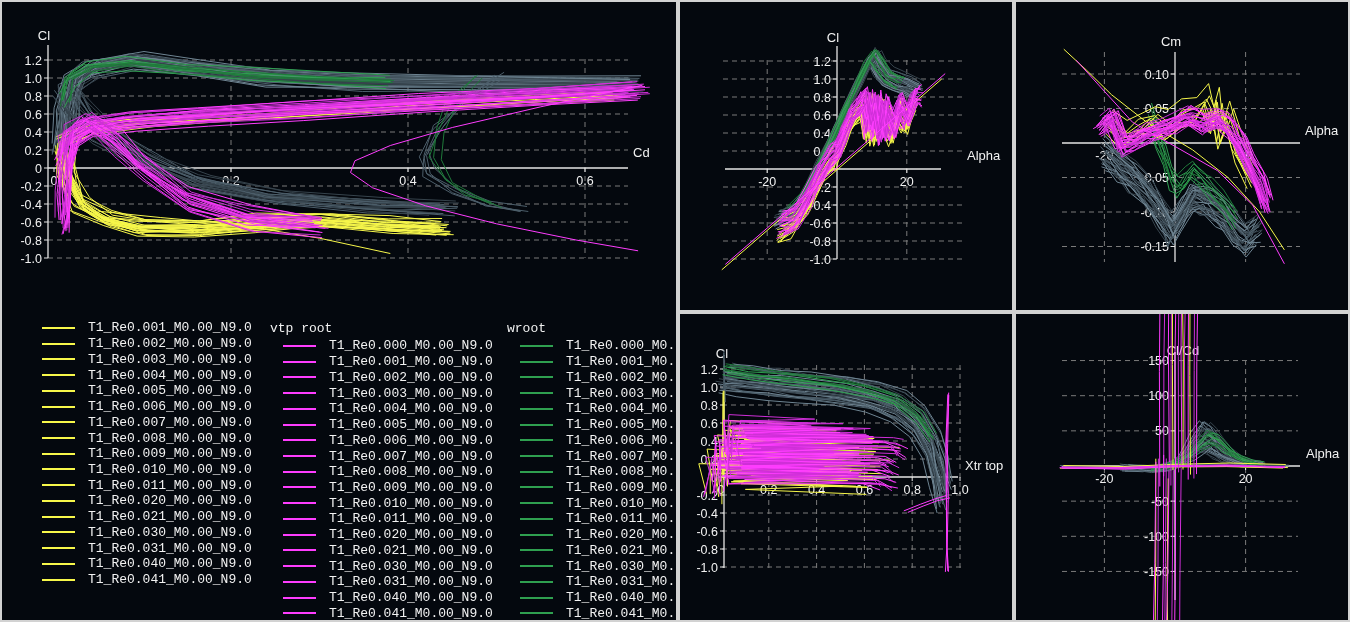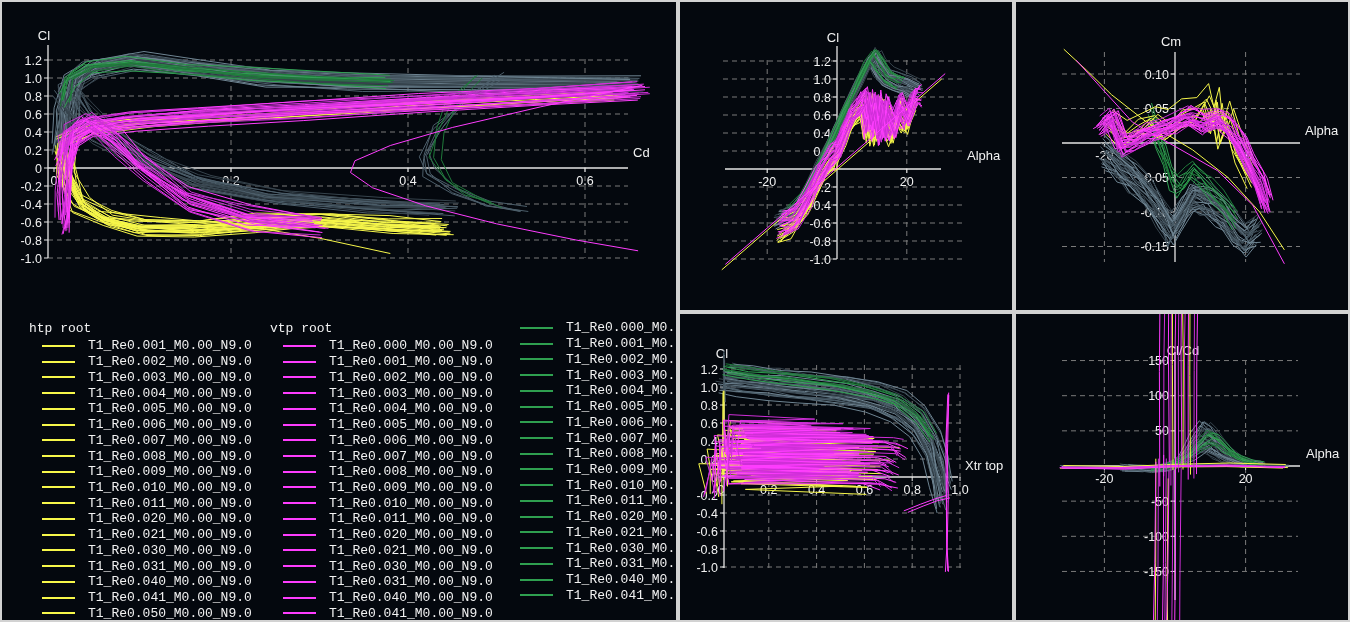--- a/index.html
+++ b/index.html
@@ -775,21 +775,20 @@
       <polyline points="147.7,140.9 147.4,249.8 146.2,328.9" fill="none" stroke="#ff3dff" stroke-width="1"></polyline>
       <polyline points="150.3,144.5 149.4,248.4 148.7,325.3" fill="none" stroke="#cf2fd8" stroke-width="1"></polyline>
       <polyline points="153.0,156.3 151.8,258.5 149.9,333.6" fill="none" stroke="#ff3dff" stroke-width="1"></polyline>
       <polyline points="157.3,156.2 156.3,260.5 155.5,343.8" fill="none" stroke="#cf2fd8" stroke-width="1"></polyline>
       <polyline points="159.6,143.9 159.4,249.7 158.4,336.3" fill="none" stroke="#ff3dff" stroke-width="1"></polyline>
       <polyline points="165.2,154.1 163.9,266.9 163.5,343.2" fill="none" stroke="#cf2fd8" stroke-width="1"></polyline>
     </svg>
 
   <div id="legend">
       <div class="legend-col" style="left: 25px;">
-        <div class="legend-header">htp root</div>
         <div class="legend-row">
           <span class="legend-swatch" style="border-top-color: rgb(247, 247, 74);"></span>
           <span class="legend-label">T1_Re0.001_M0.00_N9.0</span>
         </div>
         <div class="legend-row">
           <span class="legend-swatch" style="border-top-color: rgb(247, 247, 74);"></span>
           <span class="legend-label">T1_Re0.002_M0.00_N9.0</span>
         </div>
         <div class="legend-row">
           <span class="legend-swatch" style="border-top-color: rgb(247, 247, 74);"></span>
@@ -843,24 +842,20 @@
           <span class="legend-swatch" style="border-top-color: rgb(247, 247, 74);"></span>
           <span class="legend-label">T1_Re0.031_M0.00_N9.0</span>
         </div>
         <div class="legend-row">
           <span class="legend-swatch" style="border-top-color: rgb(247, 247, 74);"></span>
           <span class="legend-label">T1_Re0.040_M0.00_N9.0</span>
         </div>
         <div class="legend-row">
           <span class="legend-swatch" style="border-top-color: rgb(247, 247, 74);"></span>
           <span class="legend-label">T1_Re0.041_M0.00_N9.0</span>
-        </div>
-        <div class="legend-row">
-          <span class="legend-swatch" style="border-top-color: rgb(247, 247, 74);"></span>
-          <span class="legend-label">T1_Re0.050_M0.00_N9.0</span>
         </div>
       </div>
       <div class="legend-col" style="left: 266px;">
         <div class="legend-header">vtp root</div>
         <div class="legend-row">
           <span class="legend-swatch" style="border-top-color: rgb(255, 61, 255);"></span>
           <span class="legend-label">T1_Re0.000_M0.00_N9.0</span>
         </div>
         <div class="legend-row">
           <span class="legend-swatch" style="border-top-color: rgb(255, 61, 255);"></span>
@@ -925,20 +920,21 @@
         <div class="legend-row">
           <span class="legend-swatch" style="border-top-color: rgb(255, 61, 255);"></span>
           <span class="legend-label">T1_Re0.040_M0.00_N9.0</span>
         </div>
         <div class="legend-row">
           <span class="legend-swatch" style="border-top-color: rgb(255, 61, 255);"></span>
           <span class="legend-label">T1_Re0.041_M0.00_N9.0</span>
         </div>
       </div>
       <div class="legend-col" style="left: 503px;">
+        <div class="legend-header">wroot</div>
         <div class="legend-row">
           <span class="legend-swatch" style="border-top-color: rgb(47, 160, 80);"></span>
           <span class="legend-label">T1_Re0.000_M0.00_N9.0</span>
         </div>
         <div class="legend-row">
           <span class="legend-swatch" style="border-top-color: rgb(47, 160, 80);"></span>
           <span class="legend-label">T1_Re0.001_M0.00_N9.0</span>
         </div>
         <div class="legend-row">
           <span class="legend-swatch" style="border-top-color: rgb(47, 160, 80);"></span>

